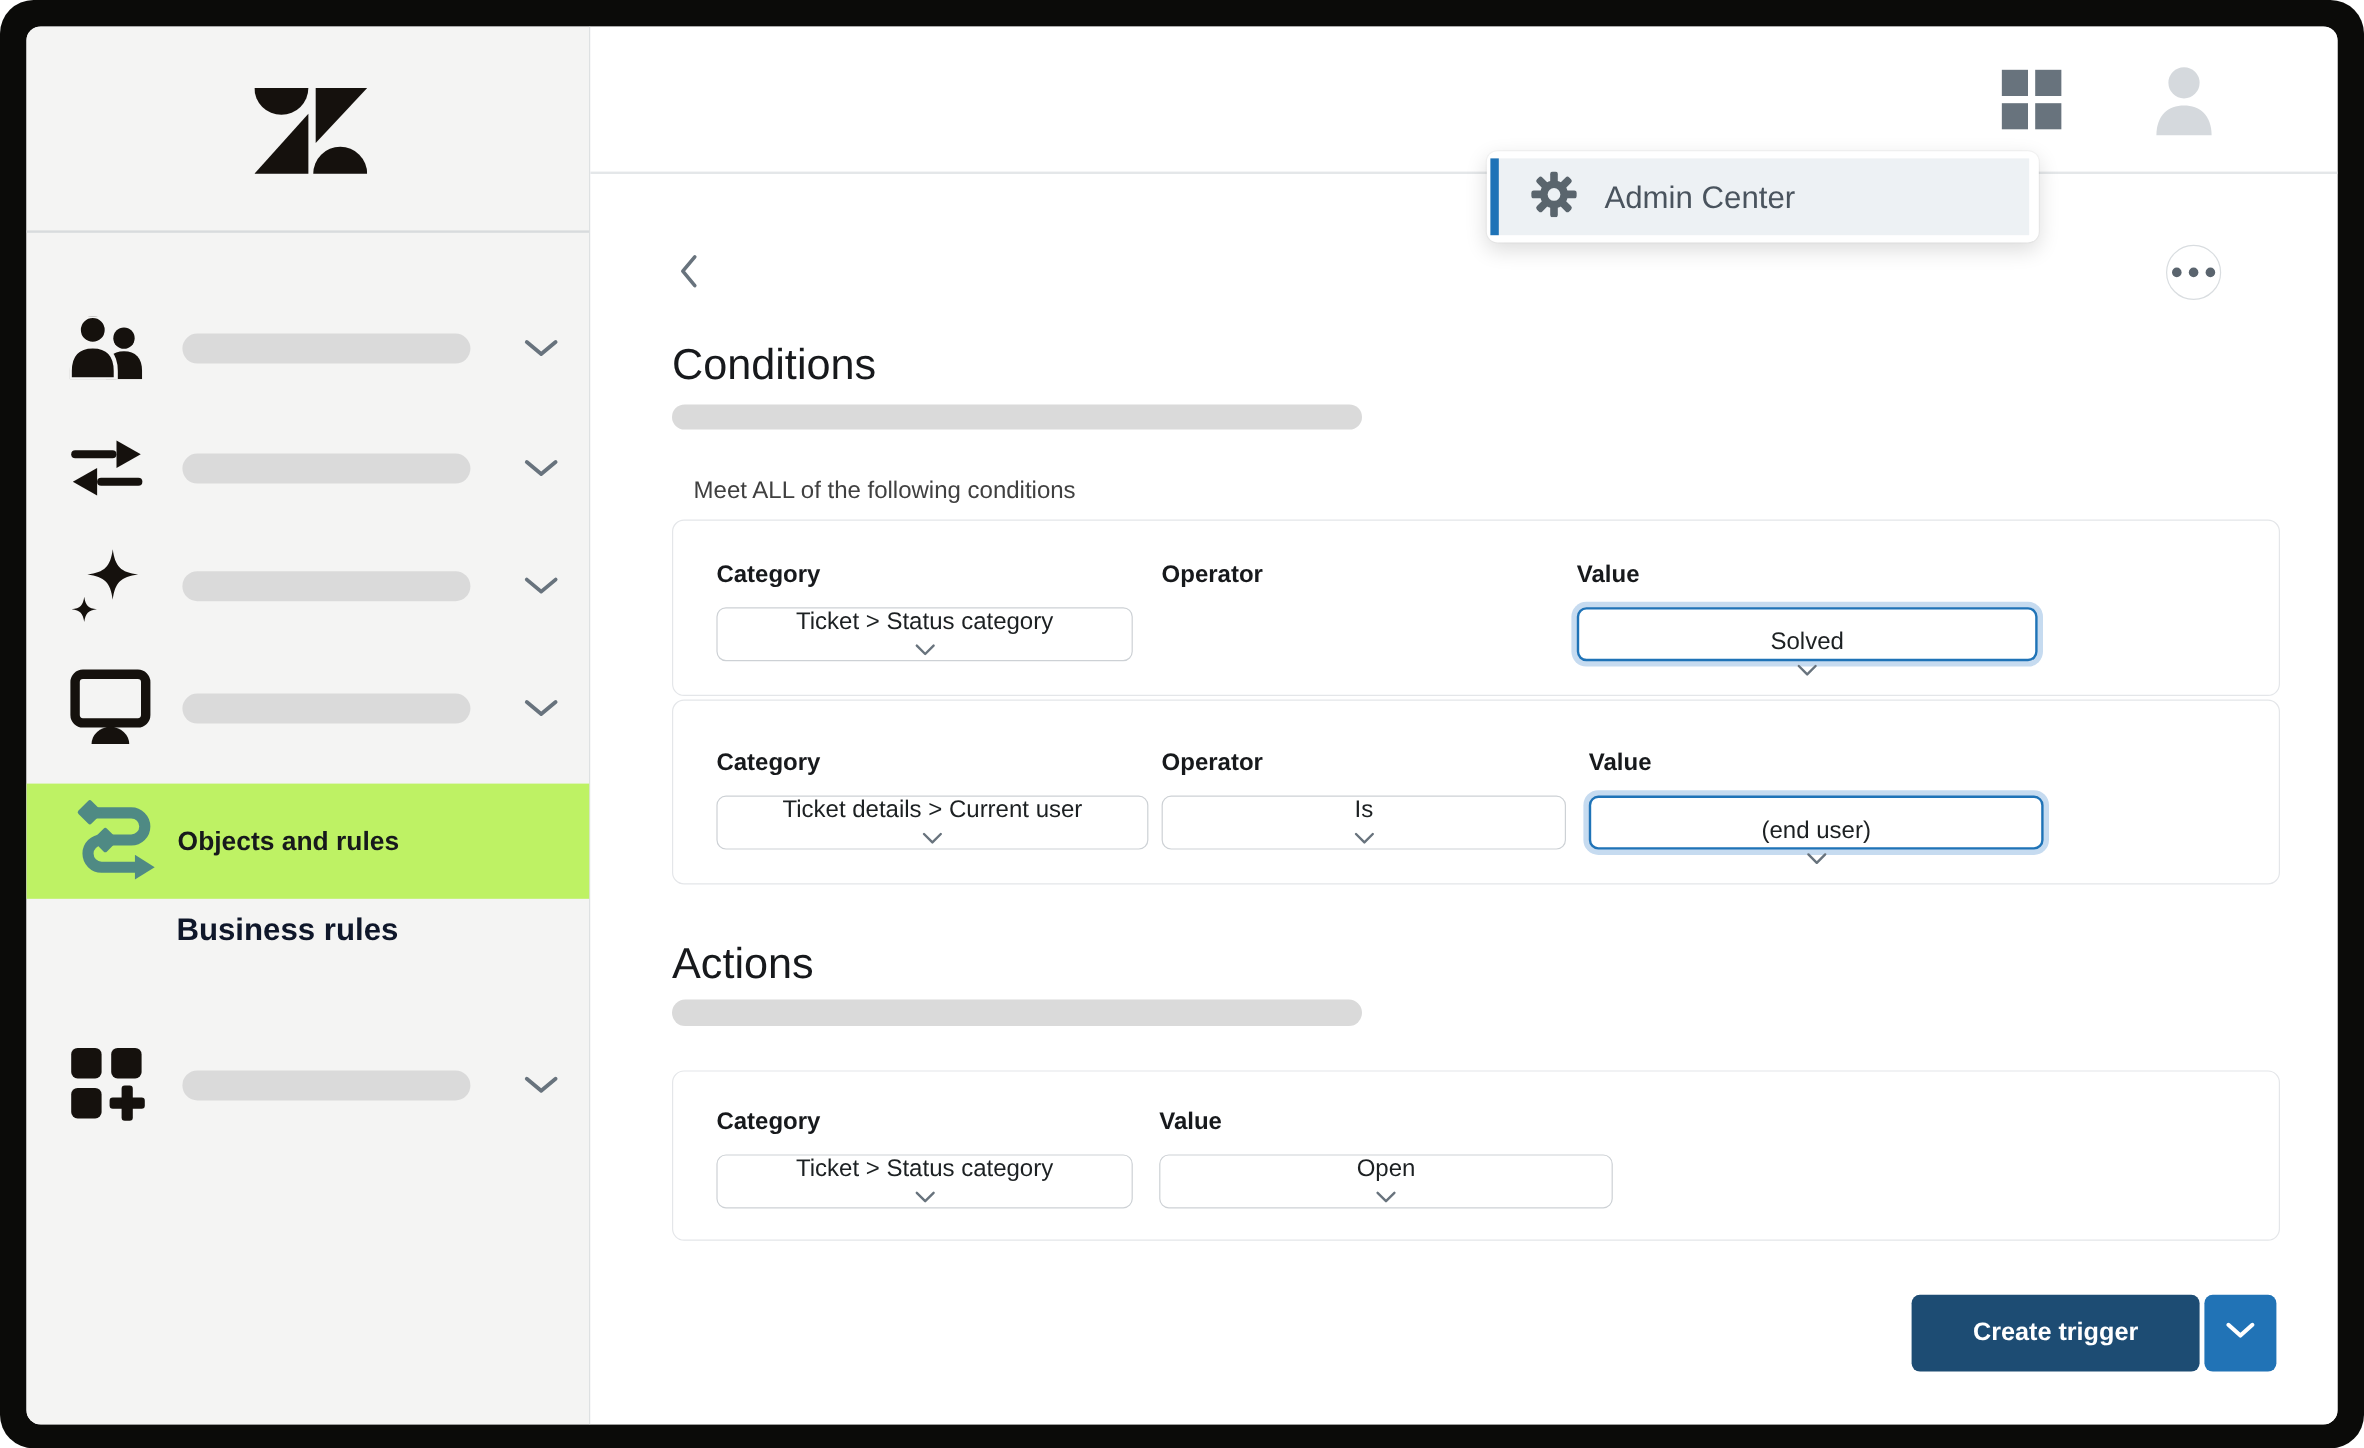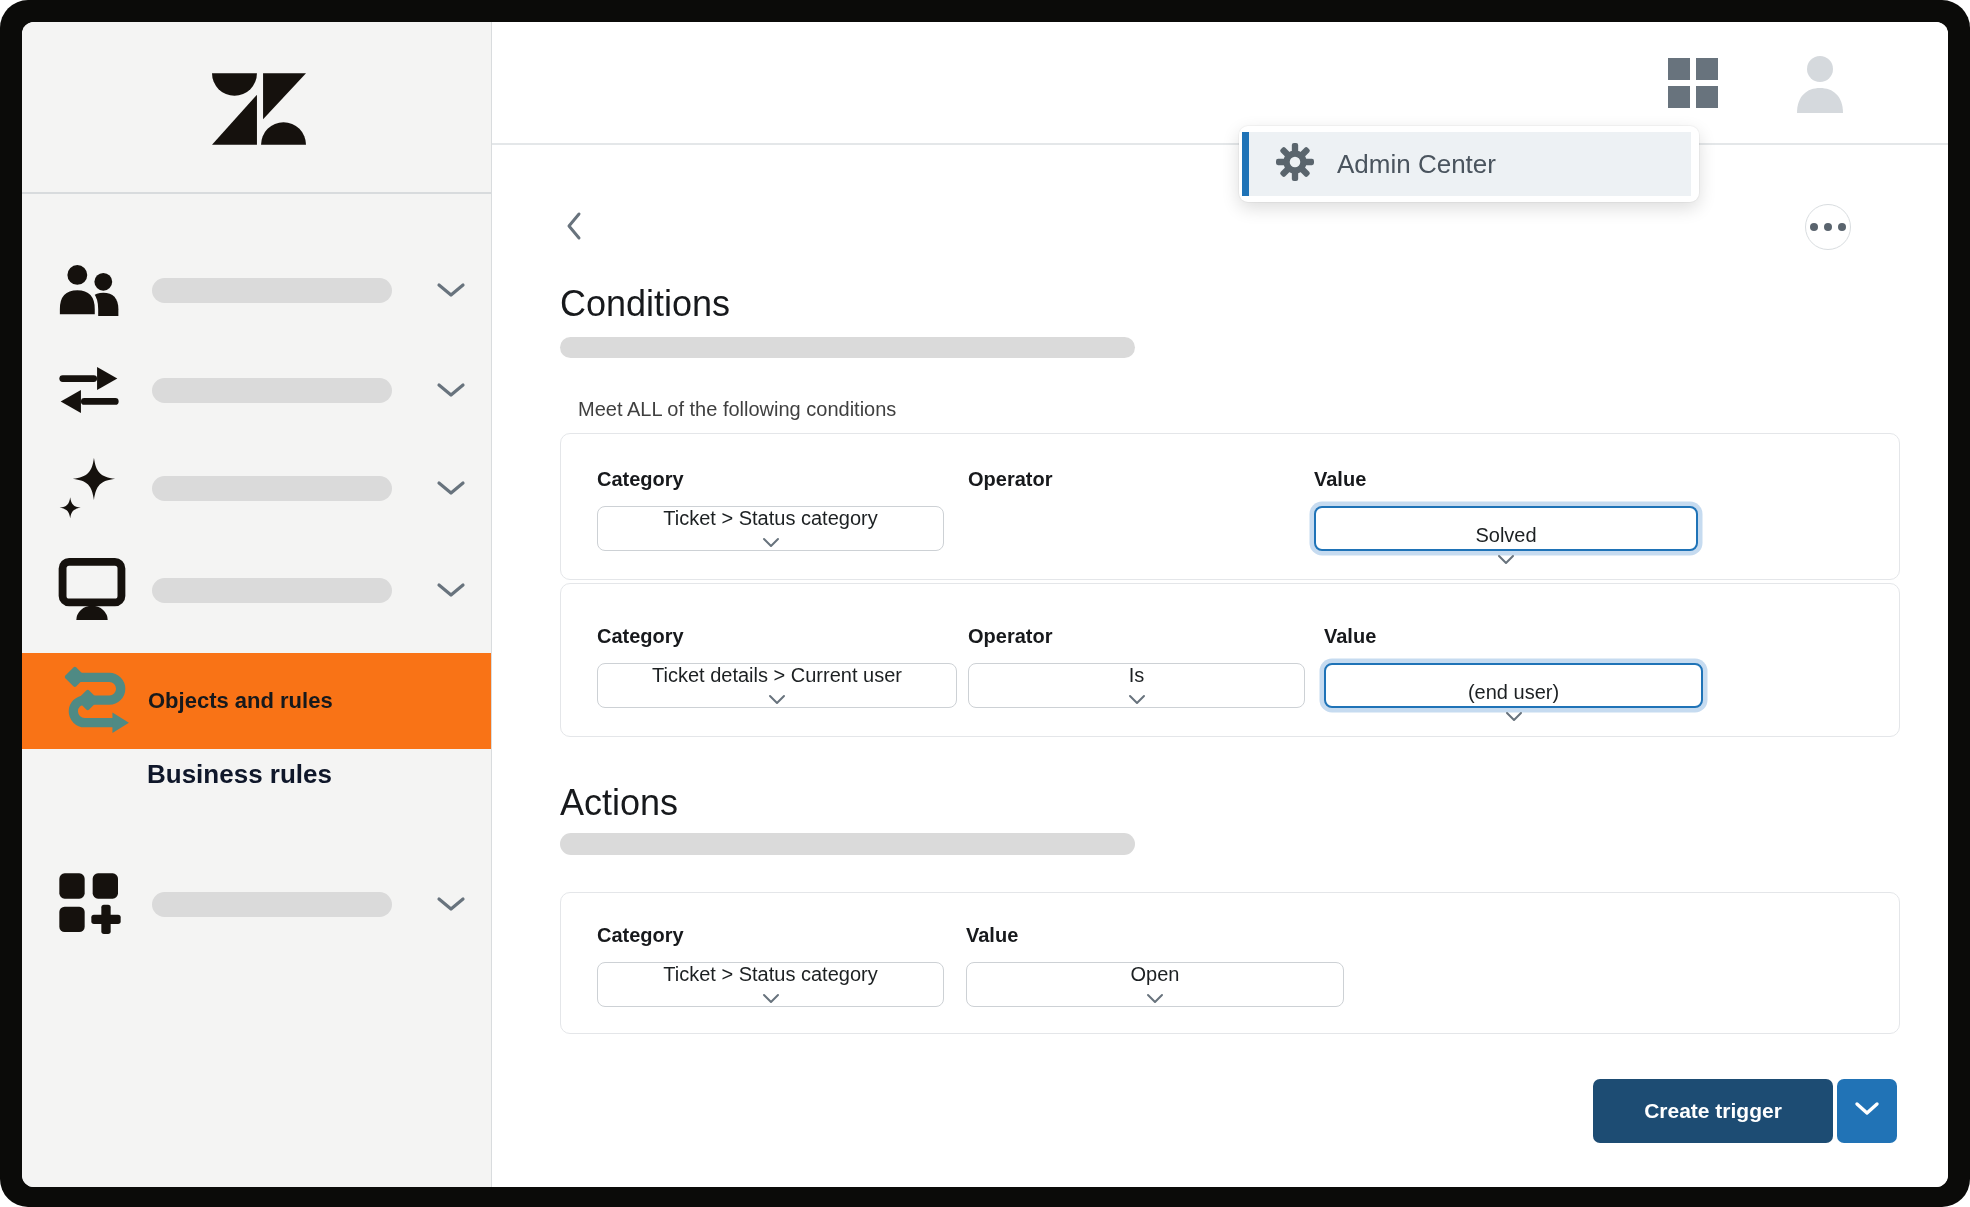--- a/index.html
+++ b/index.html
@@ -8,21 +8,21 @@
   .window { position:absolute; left:22px; top:22px; width:1926px; height:1165px; background:#ffffff; border-radius:12px; overflow:hidden; }
 
   
   .sidebar { position:absolute; left:0; top:0; width:470px; height:100%; background:#f4f4f3; border-right:1.5px solid #d9dcde; }
   .logo { position:absolute; left:190px; top:50px; width:94px; height:74px; }
   .sidebar-divider { position:absolute; left:0; top:170px; width:100%; height:1.5px; background:#d8dbdd; }
   .nav-row { position:absolute; left:36px; width:412px; height:76px; display:flex; align-items:center; }
   .nav-icon-wrap { width:94px; display:flex; align-items:center; }
   .nav-pill { width:240px; height:25px; border-radius:13px; background:#dadada; }
   .nav-chevron { margin-left:auto; margin-right:4px; display:flex; }
-  .section-active { position:absolute; left:0; top:631px; width:100%; height:96px; background:#f97316; display:flex; align-items:center; padding-left:40px; }
+  .section-active { position:absolute; left:0; top:631px; width:100%; height:96px; background:#bef264; display:flex; align-items:center; padding-left:40px; }
   .section-active .txt { margin-left:16px; font-size:22px; font-weight:700; color:#17191c; }
   .sub-header { position:absolute; left:125px; top:737px; font-size:26px; font-weight:700; color:#0f172a; }
   .sub-active { position:absolute; left:114px; top:775px; width:353px; height:43px; background:#d9eae7; border-radius:8px; display:flex; align-items:center; padding-left:13px; font-size:19px; font-weight:600; color:#17191c; }
 
   
   .main { position:absolute; left:470px; top:0; width:1456px; height:100%; background:#ffffff; }
   .header-line { position:absolute; left:0; top:121px; width:100%; height:1.5px; background:#e4e7e9; }
   .grid-btn { position:absolute; left:1176px; top:36px; width:50px; height:50px; cursor:pointer; }
   .avatar-btn { position:absolute; left:1302px; top:33px; width:52px; height:58px; cursor:pointer; }
 

